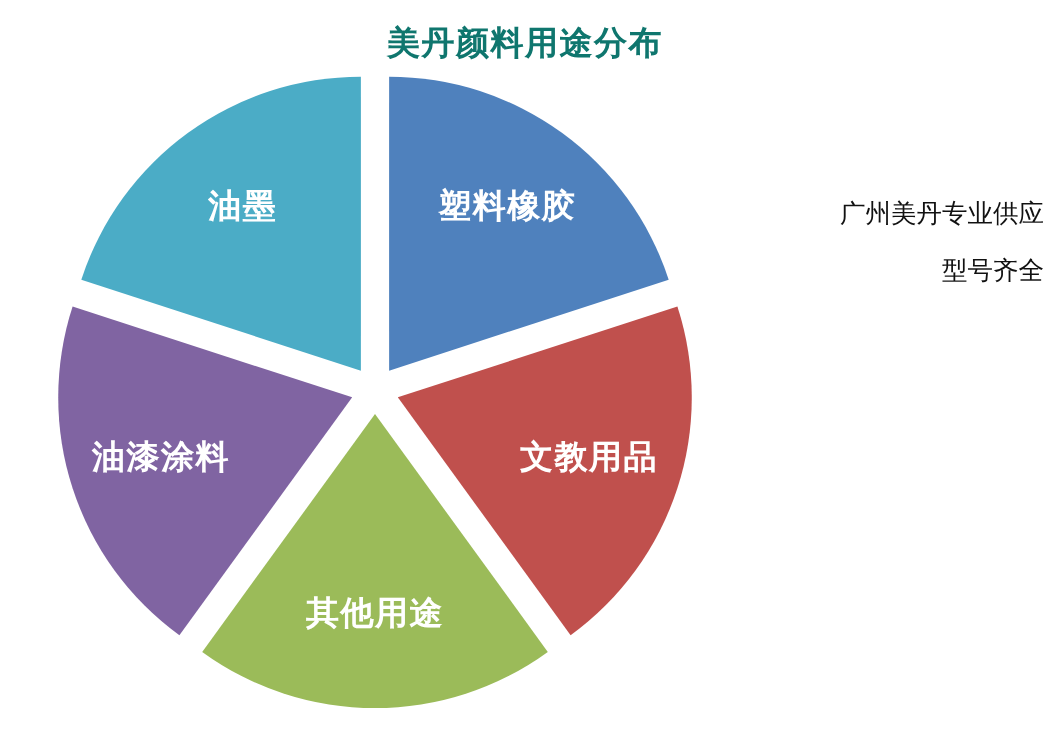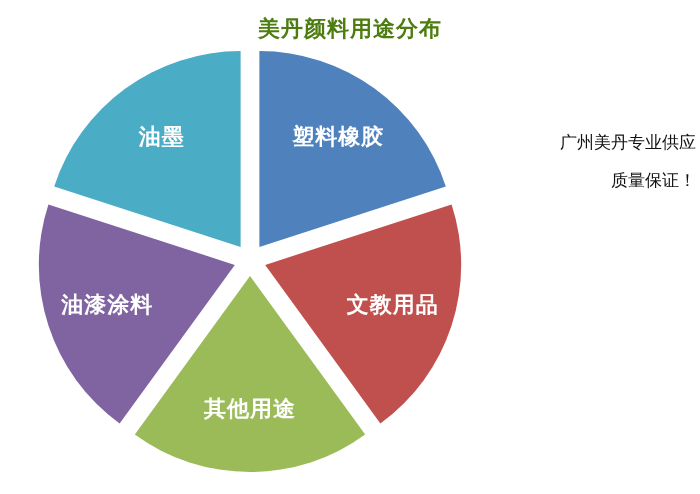--- a/index.html
+++ b/index.html
@@ -21,21 +21,21 @@
     top: 0;
   }
   .chart-title {
     position: absolute;
     left: 0;
     top: 14px;
     width: 700px;
     text-align: center;
     font-size: 22px;
     font-weight: bold;
-    color: #4d7c0f;
+    color: #0f766e;
     letter-spacing: 1px;
   }
   .side-text {
     position: absolute;
     left: 486px;
     top: 124px;
     width: 210px;
     font-size: 17px;
     color: #111111;
     line-height: 38px;
@@ -63,16 +63,16 @@
       <path d="M 234.8 264.9 L 119.6 423.5 A 196 196 0 0 1 48.4 204.4 Z" fill="#8064a2"></path>
       <text x="107.3" y="306.4" text-anchor="middle" dominant-baseline="middle" class="slice-label" fill="#ffffff">油漆涂料</text>
       <path d="M 240.6 247.1 L 54.2 186.5 A 196 196 0 0 1 240.6 51.1 Z" fill="#4bacc6"></path>
       <text x="161.8" y="138.6" text-anchor="middle" dominant-baseline="middle" class="slice-label" fill="#ffffff">油墨</text>
     </svg>
 
   <div class="chart-title">美丹颜料用途分布</div>
 
   <div class="side-text">
     <div>广州美丹专业供应</div>
-    <div>质量保证！</div>
+    <div>型号齐全</div>
   </div>
 
 </div>
 
 </body></html>

